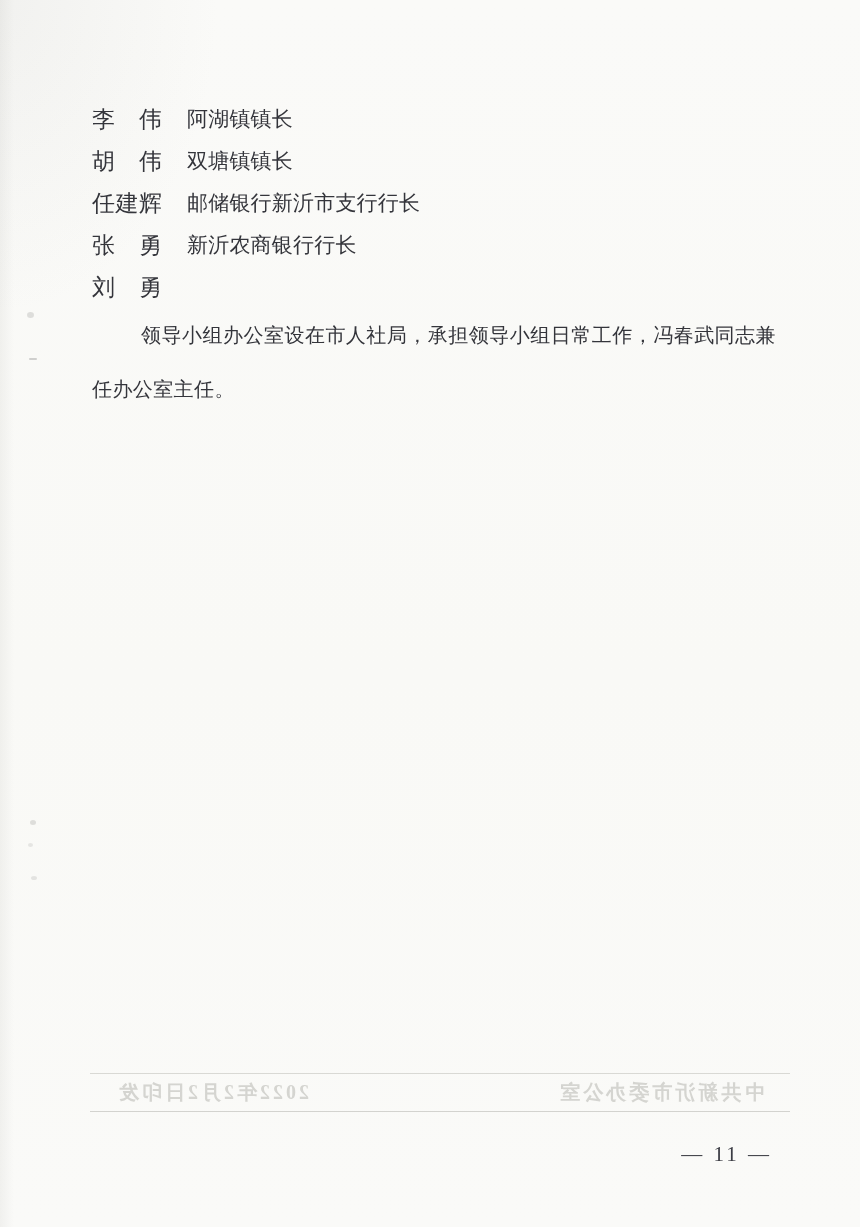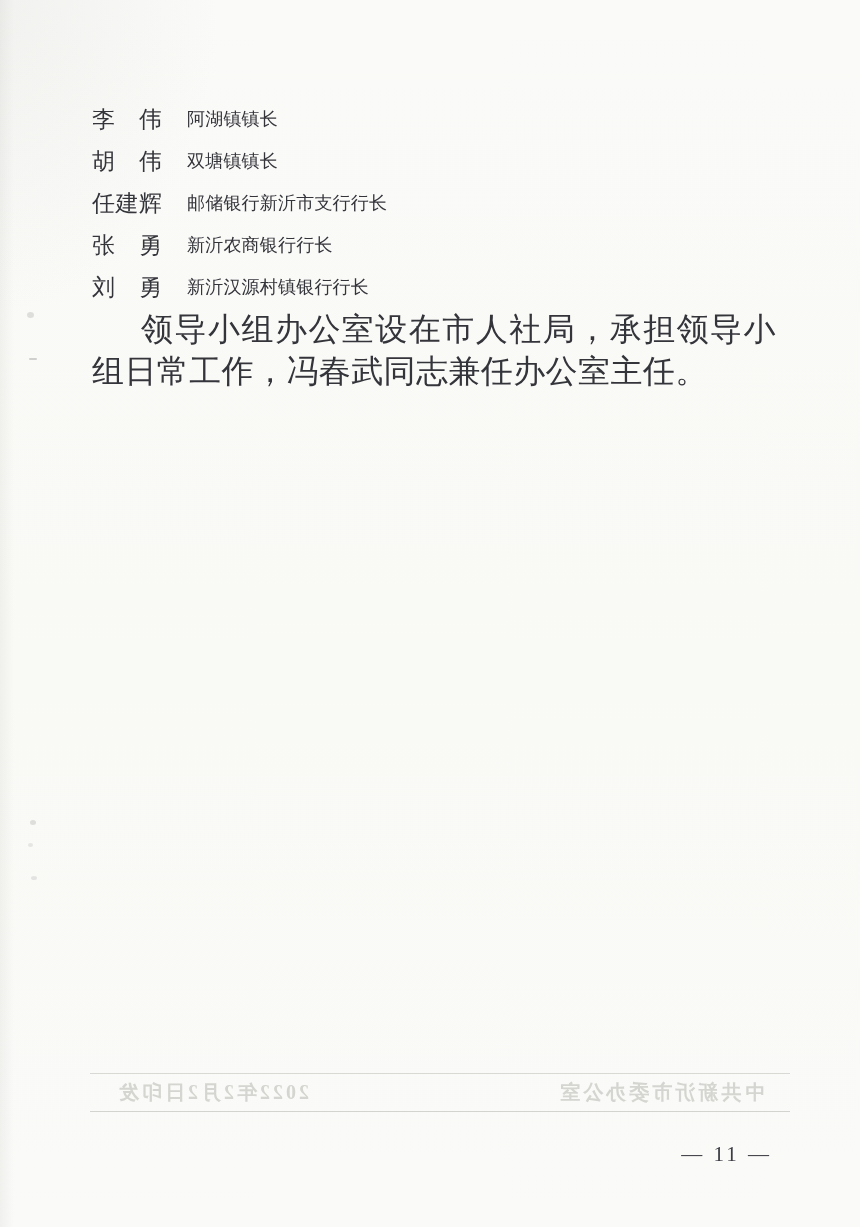--- a/index.html
+++ b/index.html
@@ -40,30 +40,30 @@
     font-size: 23px;
     letter-spacing: 0.5px;
   }
   .roster-row .name {
     display: inline-block;
     width: 95px;
     white-space: nowrap;
   }
   .roster-row .title {
     display: inline-block;
-    font-size: 18px;
+    font-size: 21px;
     letter-spacing: 0.2px;
     white-space: nowrap;
   }
   .para {
     margin: 0;
     width: 684px;
-    font-size: 32px;
+    font-size: 20px;
     letter-spacing: 0.4px;
-    line-height: 42px;
+    line-height: 54px;
     text-indent: 49px;
     text-align: justify;
     text-justify: inter-ideograph;
   }
   
   .bleed {
     position: absolute;
     left: 90px;
     top: 1073px;
     width: 700px;
@@ -124,21 +124,20 @@
       <div class="roster-row">
         <span class="name">任建辉</span>
         <span class="title">邮储银行新沂市支行行长</span>
       </div>
       <div class="roster-row">
         <span class="name">张　勇</span>
         <span class="title">新沂农商银行行长</span>
       </div>
       <div class="roster-row">
         <span class="name">刘　勇</span>
-        <span class="title">新沂汉源村镇银行行长</span>
       </div>
     </div>
 
     <p class="para">领导小组办公室设在市人社局，承担领导小组日常工作，冯春武同志兼任办公室主任。</p>
 
   </div>
 
   <div class="bleed">
     <span>中共新沂市委办公室</span>
     <span>2022年2月2日印发</span>

